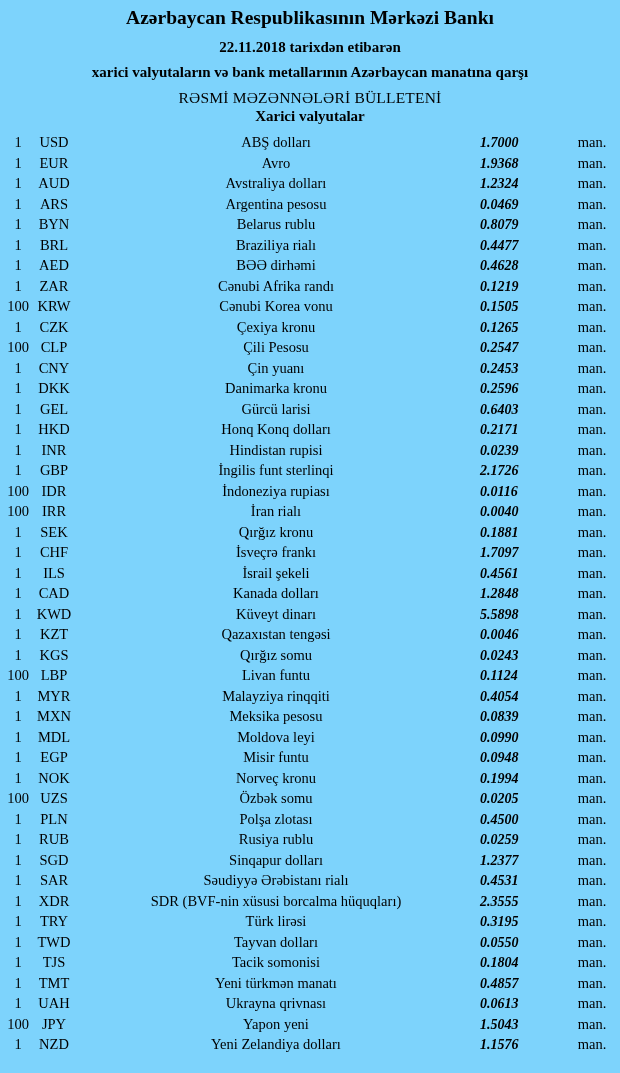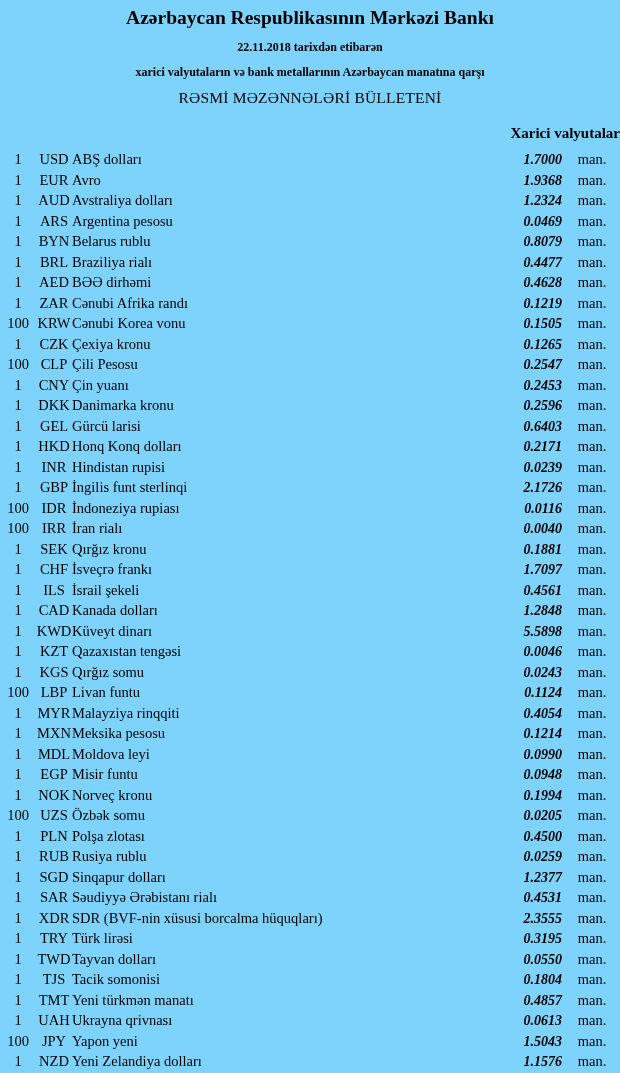--- a/index.html
+++ b/index.html
@@ -20,37 +20,36 @@
     text-align: center;
     padding-top: 6px;
   }
   .bank-name {
     font-size: 19.5px;
     font-weight: bold;
     line-height: 24px;
     margin-bottom: 8px;
   }
   .header-line {
-    font-size: 12px;
+    font-size: 15px;
     font-weight: bold;
     line-height: 18px;
     margin-bottom: 7px;
   }
   .bulletin-title {
     font-size: 15.5px;
     font-weight: normal;
     line-height: 19px;
     letter-spacing: 0.2px;
   }
   .section-title {
-    text-align: right;
+    text-align: center;
     font-size: 15px;
     font-weight: bold;
     line-height: 18px;
-    margin-top: 17px;
     margin-bottom: 7px;
   }
   .rates-table {
     width: 620px;
   }
   .row {
     display: grid;
     grid-template-columns: 36px 36px 1fr 92px 40px;
     padding-right: 8px;
     box-sizing: border-box;
@@ -61,26 +60,25 @@
   }
   .qty {
     text-align: center;
     white-space: nowrap;
   }
   .code {
     text-align: center;
     white-space: nowrap;
   }
   .name {
-    text-align: left;
+    text-align: center;
     white-space: nowrap;
     overflow: hidden;
   }
   .rate {
-    text-align: right;
     font-weight: bold;
     font-style: italic;
     font-size: 14px;
     padding-right: 10px;
     white-space: nowrap;
   }
   .unit {
     text-align: center;
     white-space: nowrap;
   }
@@ -320,21 +318,21 @@
     <span class="code">MYR</span>
     <span class="name">Malayziya rinqqiti</span>
     <span class="rate">0.4054</span>
     <span class="unit">man.</span>
   </div>
 
   <div class="row">
     <span class="qty">1</span>
     <span class="code">MXN</span>
     <span class="name">Meksika pesosu</span>
-    <span class="rate">0.1214</span>
+    <span class="rate">0.0839</span>
     <span class="unit">man.</span>
   </div>
 
   <div class="row">
     <span class="qty">1</span>
     <span class="code">MDL</span>
     <span class="name">Moldova leyi</span>
     <span class="rate">0.0990</span>
     <span class="unit">man.</span>
   </div>

